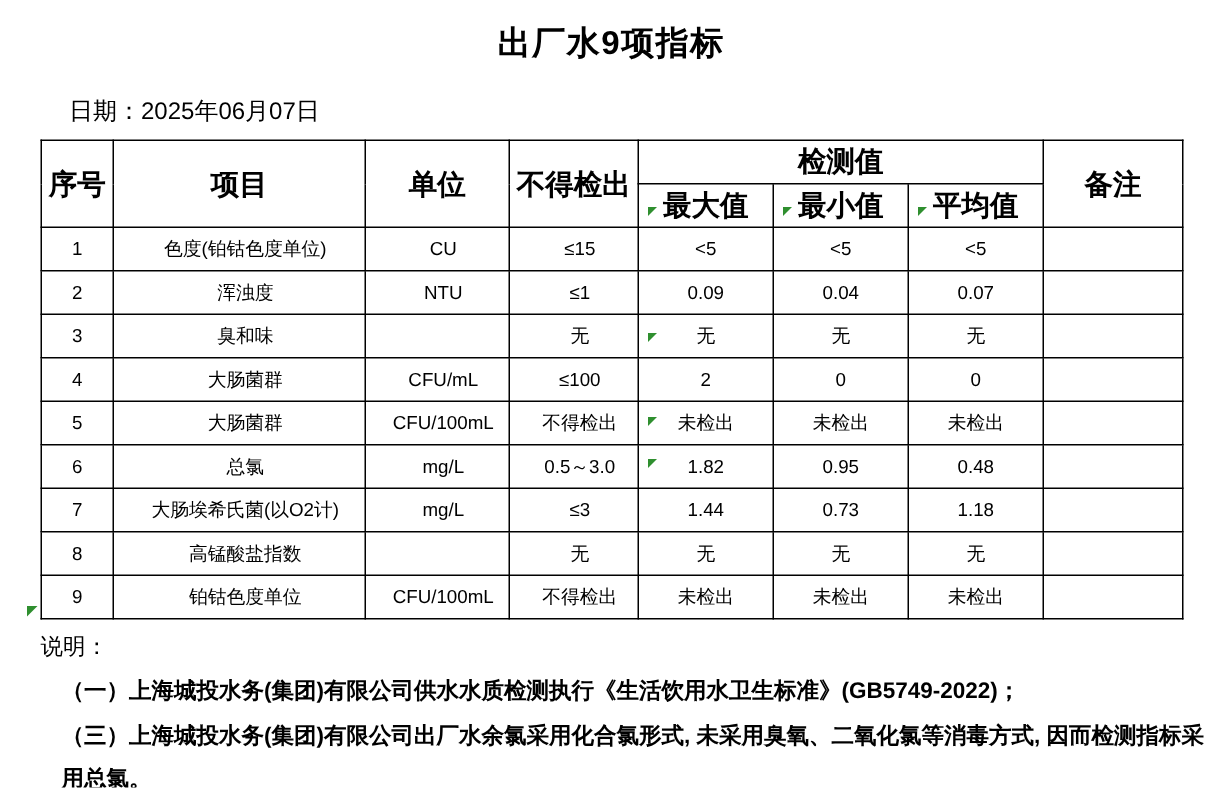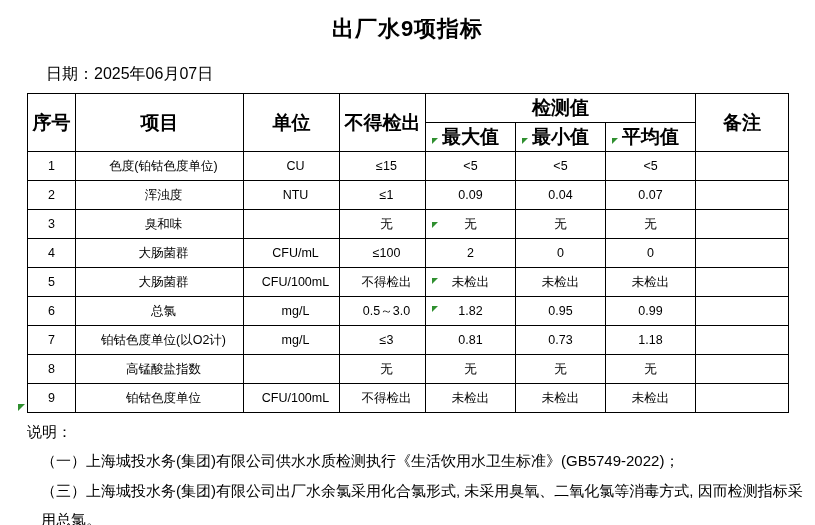--- a/index.html
+++ b/index.html
@@ -79,20 +79,21 @@
     margin-top: 4px;
     padding-left: 27px;
     font-size: 15px;
     line-height: 1.95;
   }
   .notes .note-head {
     padding-left: 0px;
   }
   .notes .note-line {
     padding-left: 14px;
+    font-weight: bold;
   }
   .green-tick {
     position: absolute;
     left: 18px;
     top: 404px;
     width: 0;
     height: 0;
     border-left: 7px solid #2f8f2f;
     border-bottom: 7px solid transparent;
   }
@@ -183,29 +184,29 @@
         <td>未检出</td>
         <td></td>
       </tr>
       <tr class="data-row">
         <td>6</td>
         <td class="left">总氯</td>
         <td class="left">mg/L</td>
         <td class="left">0.5～3.0</td>
         <td>1.82</td>
         <td>0.95</td>
-        <td>0.99</td>
+        <td>0.48</td>
         <td></td>
       </tr>
       <tr class="data-row">
         <td>7</td>
-        <td class="left">铂钴色度单位(以O2计)</td>
+        <td class="left">大肠埃希氏菌(以O2计)</td>
         <td class="left">mg/L</td>
         <td class="left">≤3</td>
-        <td>0.81</td>
+        <td>1.44</td>
         <td>0.73</td>
         <td>1.18</td>
         <td></td>
       </tr>
       <tr class="data-row">
         <td>8</td>
         <td class="left">高锰酸盐指数</td>
         <td class="left"></td>
         <td class="left">无</td>
         <td>无</td>

